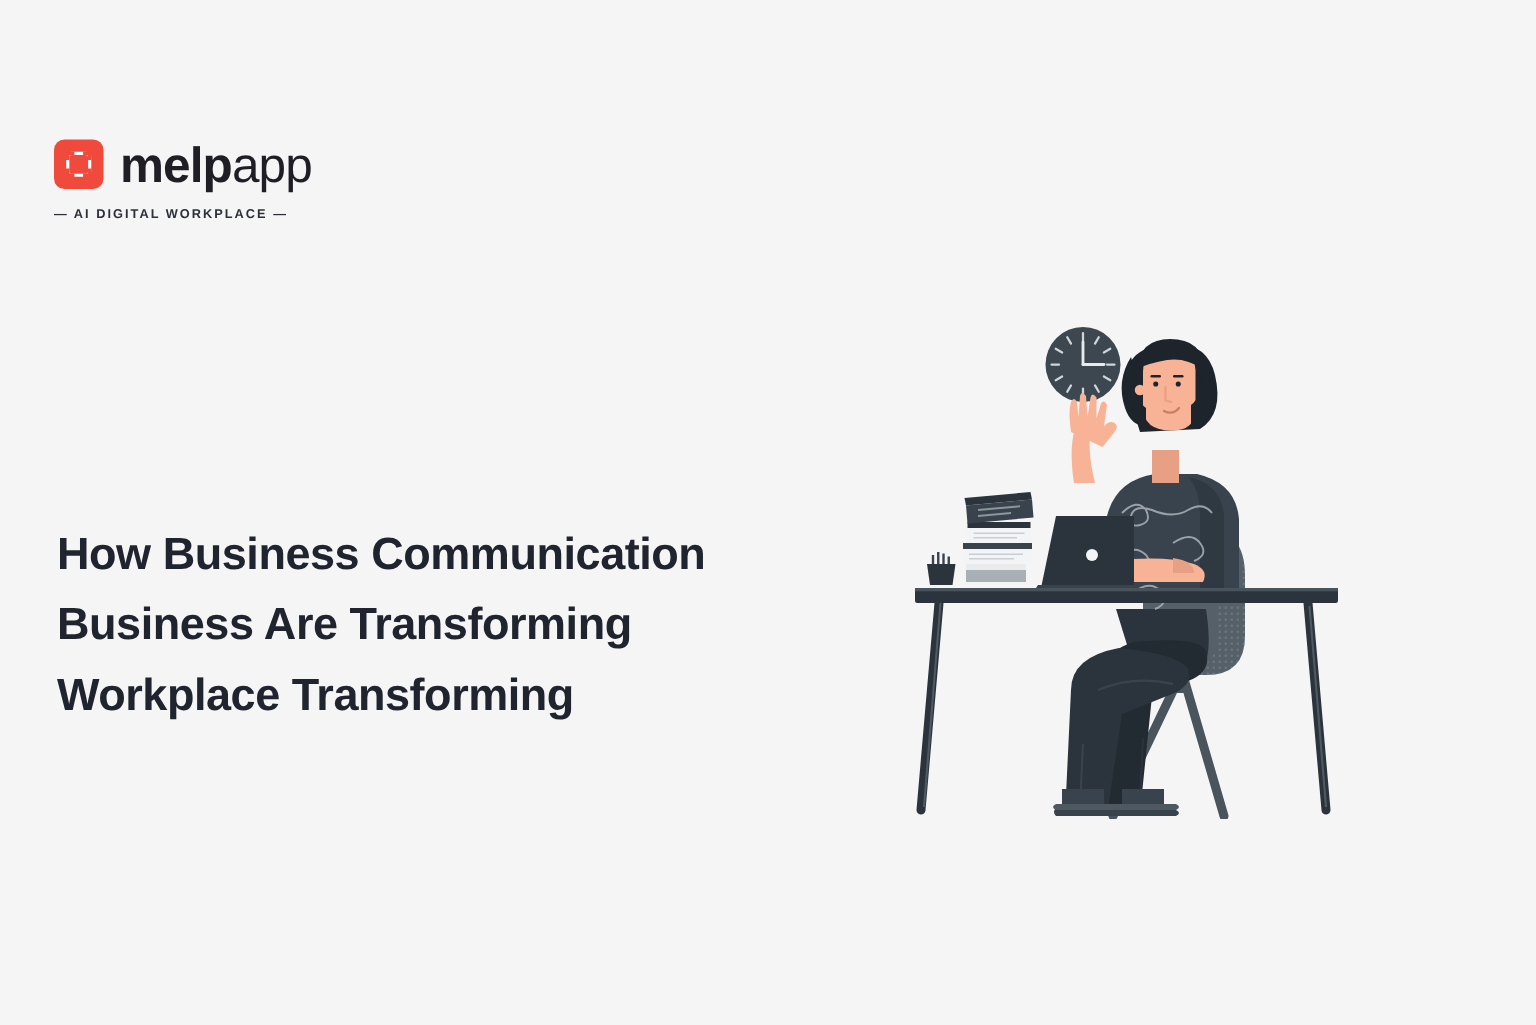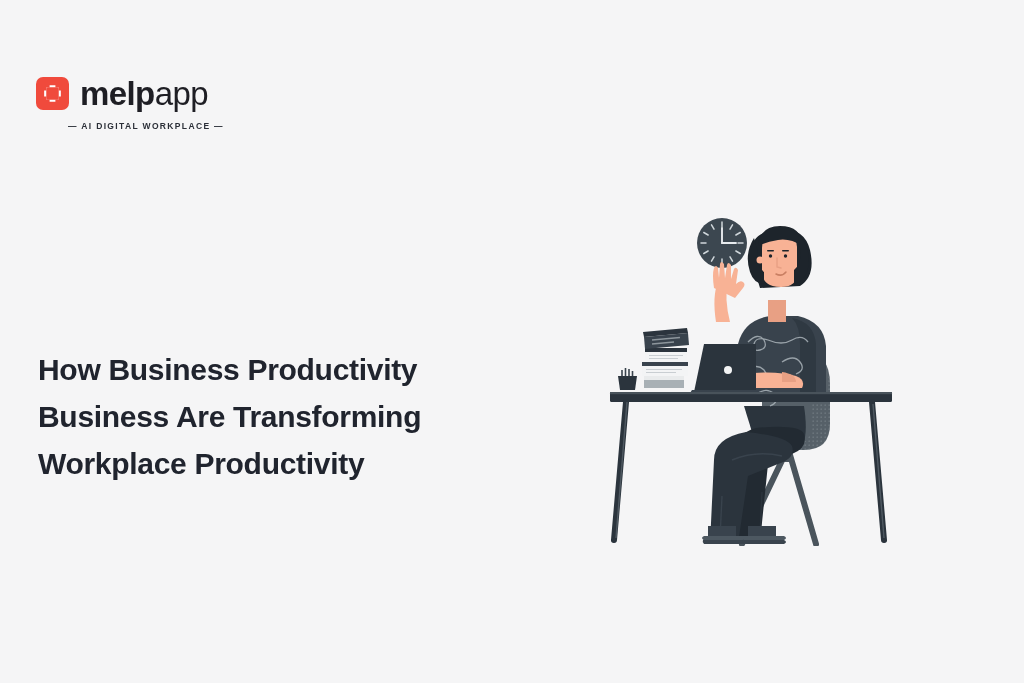--- a/index.html
+++ b/index.html
@@ -20,21 +20,21 @@
     position: relative;
     width: 1024px;
     height: 683px;
     background: #f5f5f6;
   }
 
   
   .logo-block {
     position: absolute;
     left: 36px;
-    top: 72px;
+    top: 88px;
     width: 200px;
     height: 66px;
   }
   .logo-row {
     display: flex;
     align-items: center;
     height: 42px;
   }
   .logo-mark {
     width: 33px;
@@ -56,21 +56,20 @@
     color: #1e1e24;
   }
   .logo-words .w-bold {
     font-weight: 700;
   }
   .logo-words .w-light {
     font-weight: 400;
   }
   .logo-tagline {
     margin-top: 7px;
-    margin-left: 32px;
     font-size: 8.5px;
     font-weight: 700;
     letter-spacing: 1.35px;
     color: #2b2f38;
     white-space: nowrap;
   }
 
   
   .headline {
     position: absolute;
@@ -112,23 +111,23 @@
         </svg>
       </div>
       <div class="logo-words">
         <span class="w-bold">melp</span><span class="w-light">app</span>
       </div>
     </div>
     <div class="logo-tagline">— AI DIGITAL WORKPLACE —</div>
   </div>
 
   <h1 class="headline">
-    <span class="hl-line">How Business Productivity</span>
+    <span class="hl-line">How Business Communication</span>
     <span class="hl-line">Business Are Transforming</span>
-    <span class="hl-line">Workplace Productivity</span>
+    <span class="hl-line">Workplace Transforming</span>
   </h1>
 
   <div class="illustration">
     <svg width="310" height="350" viewBox="0 0 310 350" aria-hidden="true">
       <defs>
         <pattern id="dots" width="4" height="4" patternUnits="userSpaceOnUse">
           <circle cx="1.2" cy="1.2" r="0.85" fill="#7d868c"></circle>
         </pattern>
       </defs>
 

